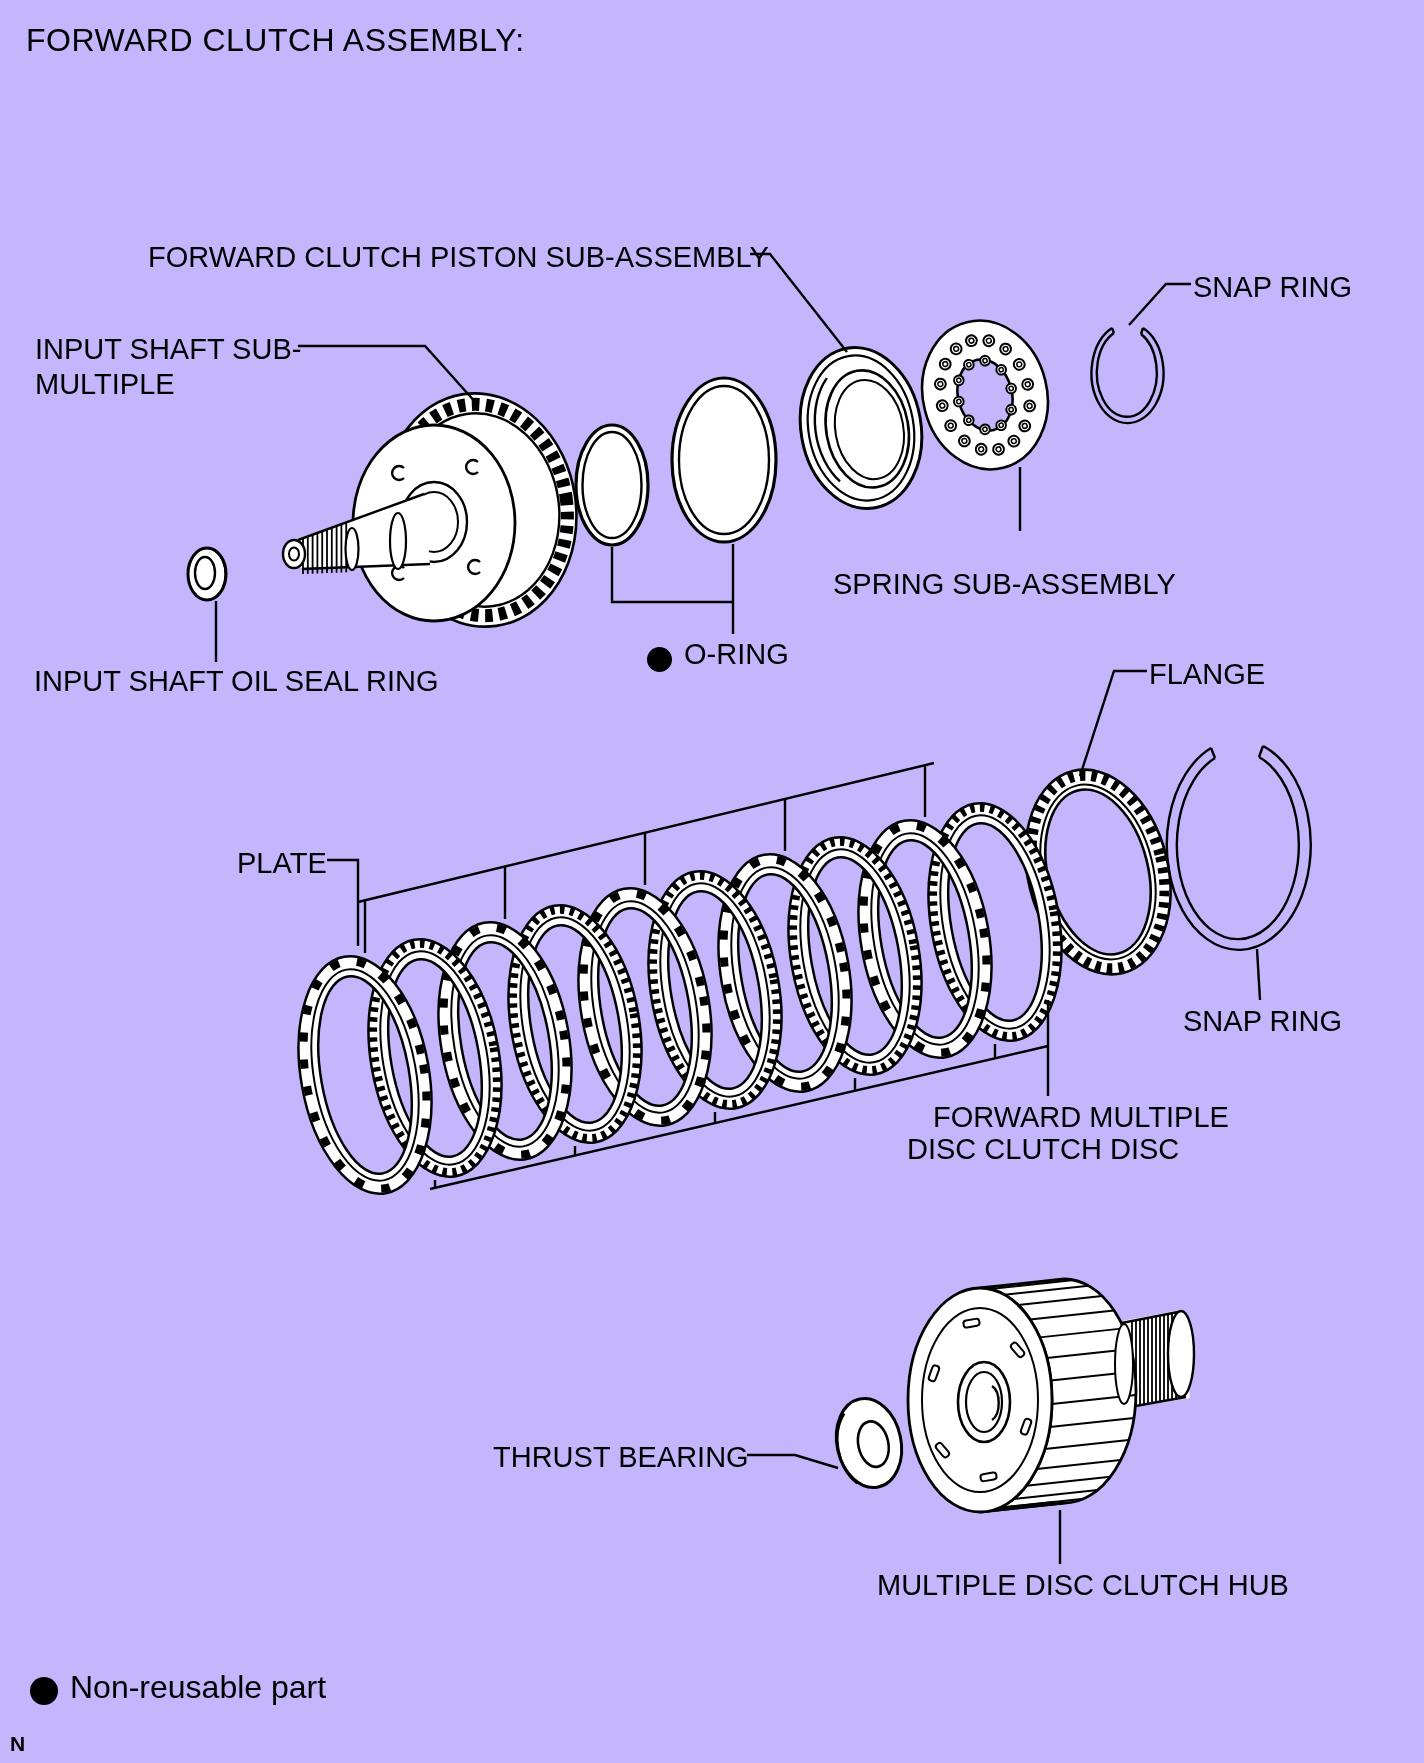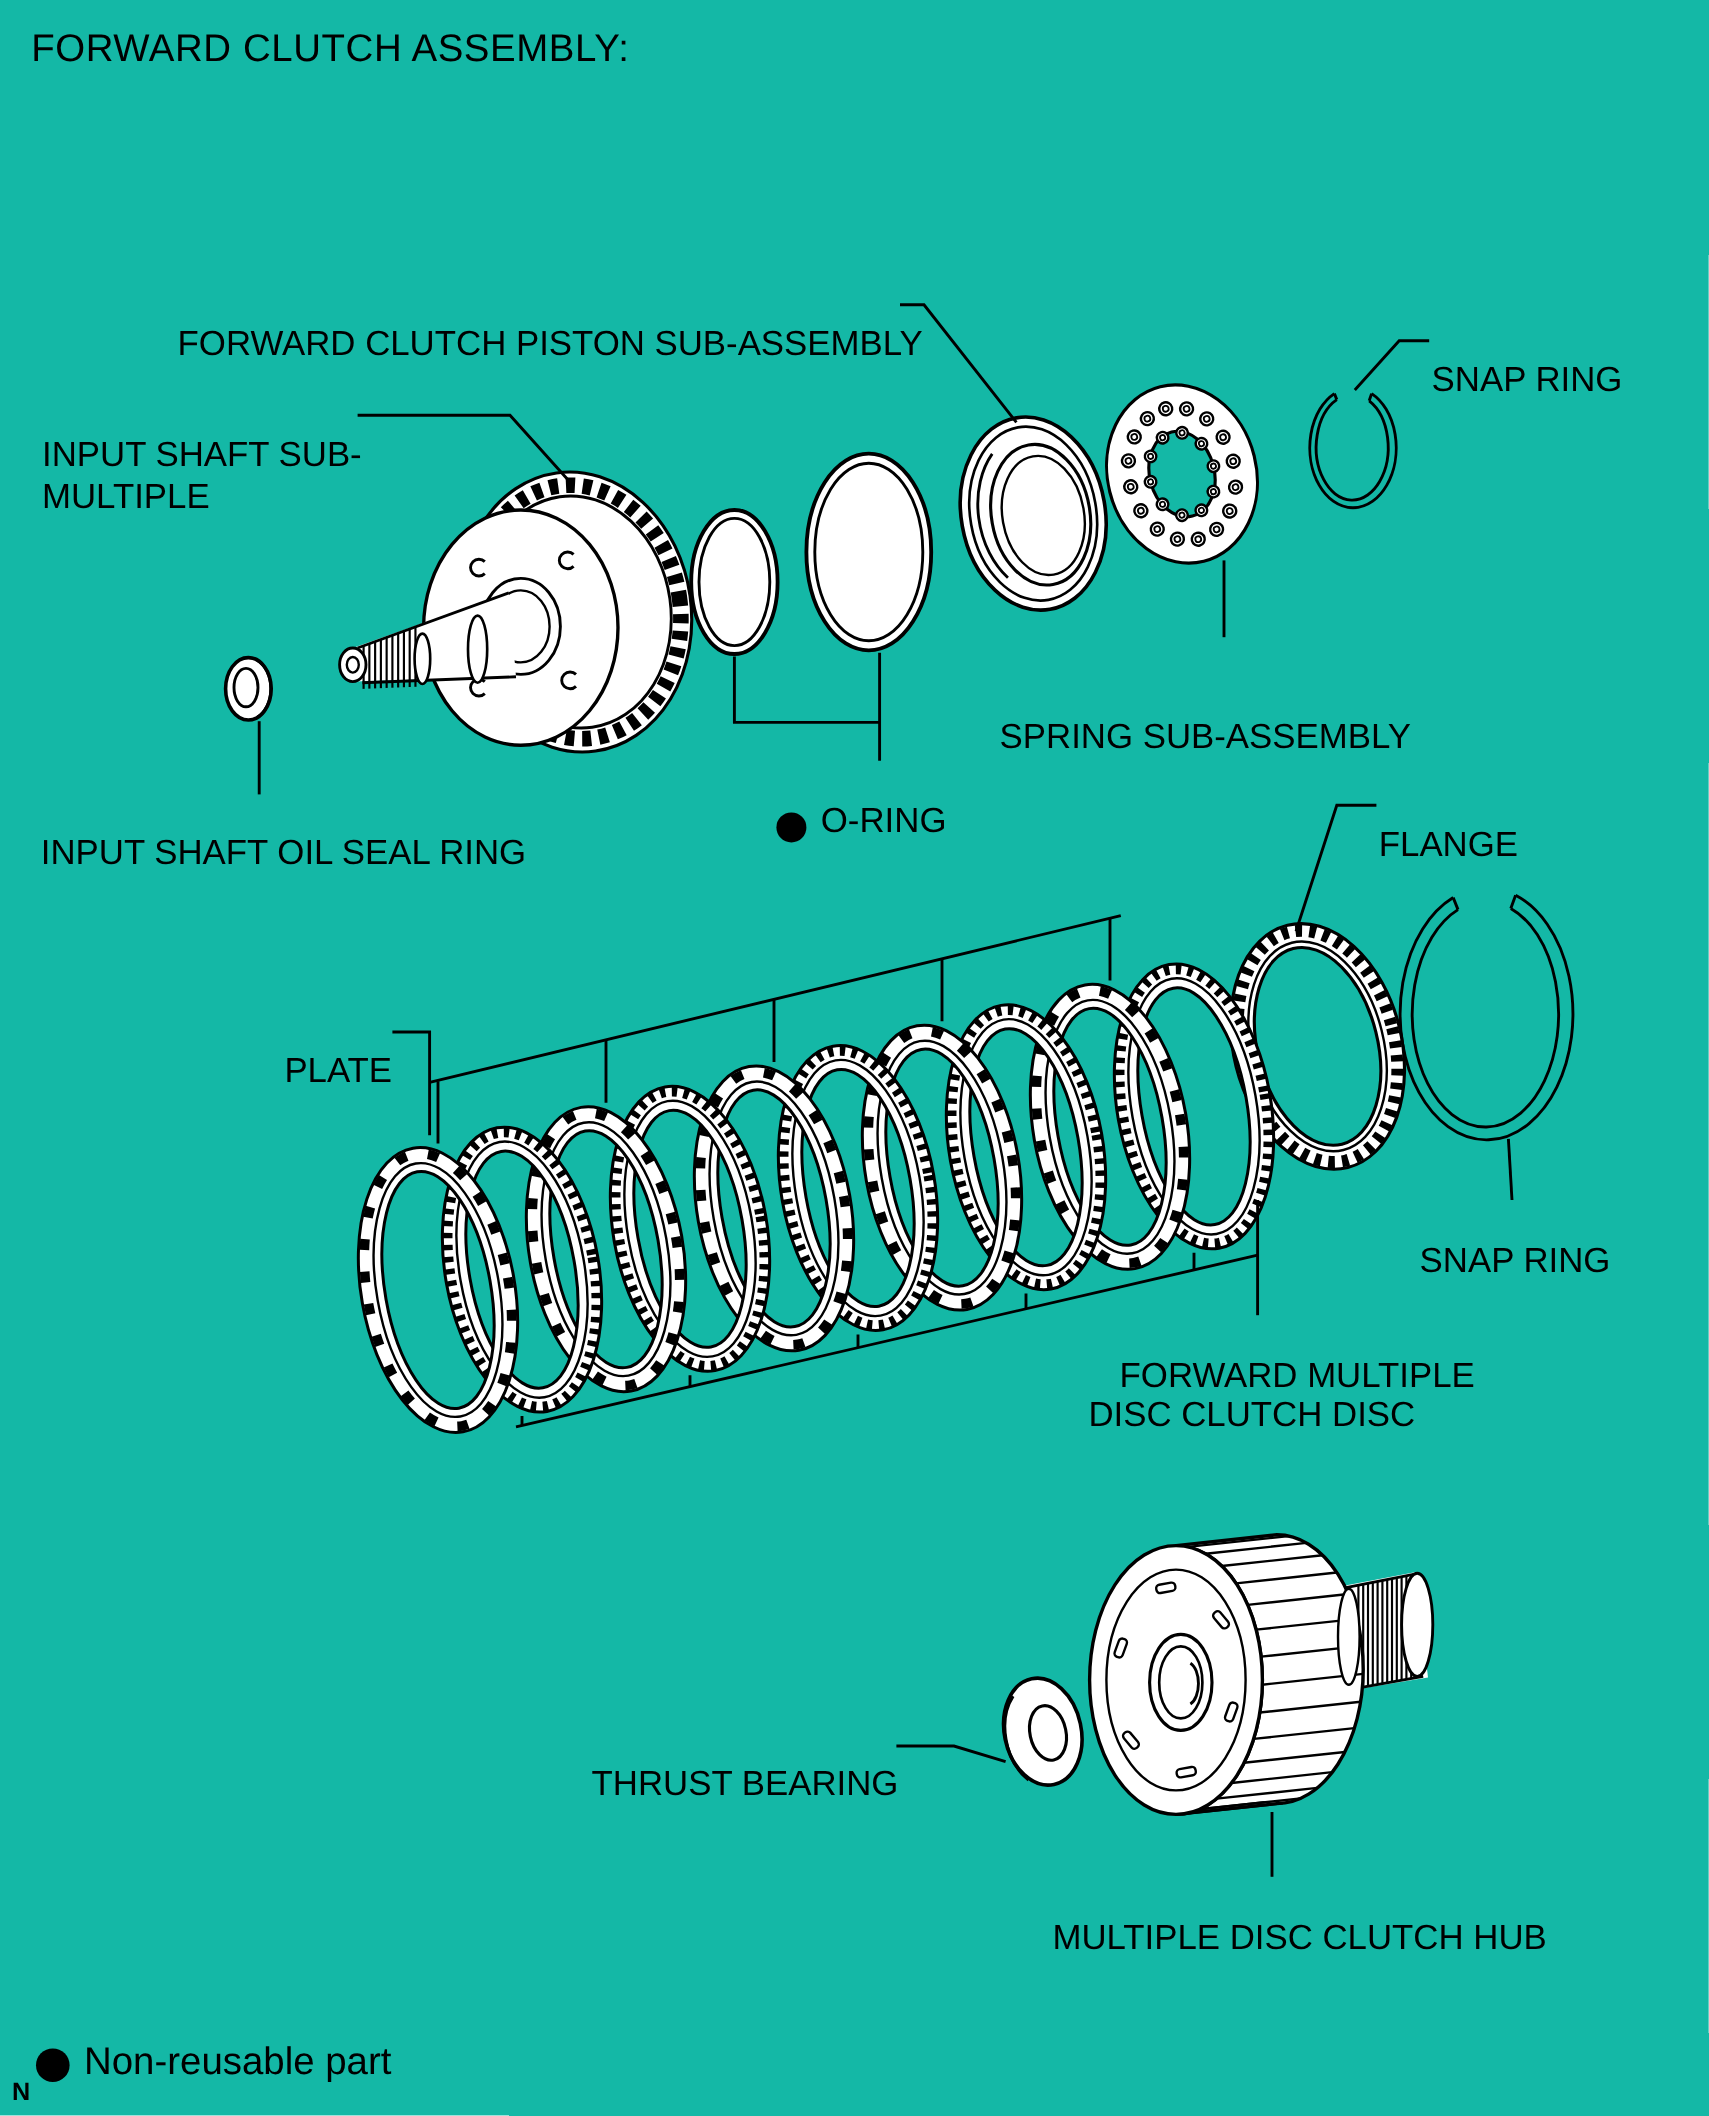--- a/index.html
+++ b/index.html
@@ -1,19 +1,19 @@
 <!DOCTYPE html>
 <html><head>
 <meta charset="utf-8">
 <style>
   html,body{margin:0;padding:0;background:#fff;}
-  #page{position:relative;width:1424px;height:1763px;background:#14b8a6;overflow:hidden;
+  #page{position:relative;width:1424px;height:1763px;background:#c4b5fd;overflow:hidden;
         font-family:"Liberation Sans","DejaVu Sans",sans-serif;color:#000;}
   #title{position:absolute;left:26px;top:22px;font-size:32px;letter-spacing:.5px;}
-  .lbl{position:absolute;font-size:29px;line-height:35px;white-space:nowrap;color:#000;margin-top:30px;}
+  .lbl{position:absolute;font-size:29px;line-height:35px;white-space:nowrap;color:#000;}
   .legend-row{position:absolute;display:flex;align-items:flex-end;gap:12px;}
   .dot{display:inline-block;background:#000;border-radius:50%;}
   #svgwrap{position:absolute;left:0;top:0;width:1424px;height:1763px;}
   svg{display:block;}
   .ln{stroke:#000;fill:none;stroke-width:2.4px;}
   #footer-n{position:absolute;left:10px;top:1732px;font-size:21px;font-weight:bold;}
 </style>
 </head>
 <body>
 

